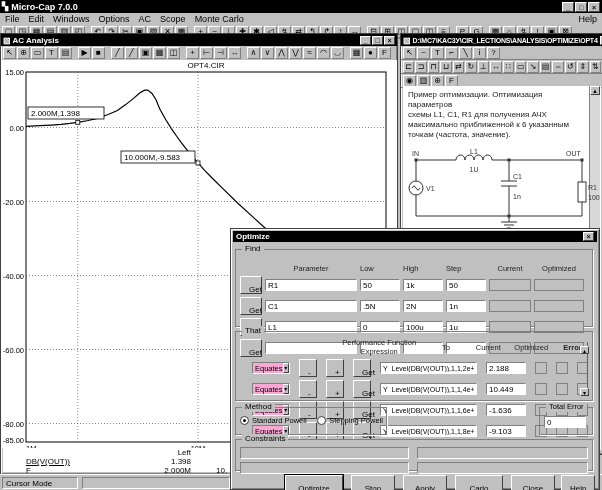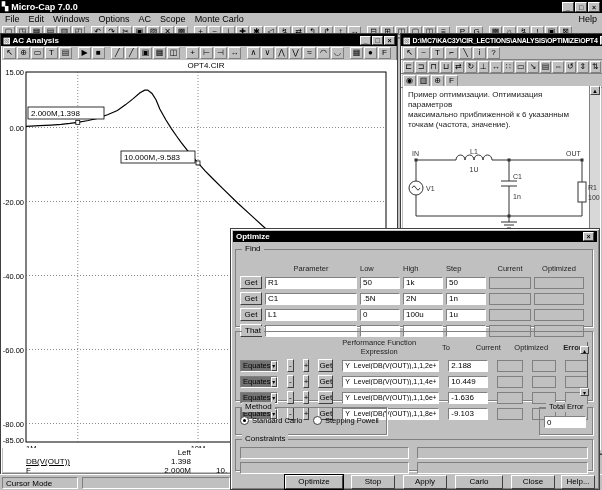--- a/index.html
+++ b/index.html
@@ -52,26 +52,26 @@
   .group{position:absolute;border:1px solid #808080;box-shadow:1px 1px 0 #fff;padding:2px 4px;box-sizing:border-box;}
   .legend{position:absolute;top:-6px;left:6px;background:#c0c0c0;padding:0 3px;font-size:8px;line-height:10px;}
   .frow,.trow{display:flex;gap:3px;align-items:center;margin-top:3px;}
   .trow{gap:9px;}
   .hdr{margin-top:12px;font-size:7.5px;color:#222;}
   .hdr span{display:inline-block;text-align:center;}
   .field{background:#fff;border:1px solid;border-color:#808080 #fff #fff #808080;height:12px;
          font-size:8px;padding:0 2px;box-sizing:border-box;font-family:"Liberation Sans",sans-serif;}
   .ffield{background:#c0c0c0;border:1px solid #808080;height:12px;box-sizing:border-box;}
   .btn{background:#c0c0c0;border:1px solid;border-color:#fff #404040 #404040 #fff;font-size:8px;
-       height:13px;line-height:10px;padding:0;box-sizing:border-box;font-family:"Liberation Sans",sans-serif;cursor:default;}
+       height:13px;line-height:10px;padding:8px;box-sizing:border-box;font-family:"Liberation Sans",sans-serif;cursor:default;}
   .c-get{width:22px;}.c-param{width:92px;}.c-low{width:40px;}.c-high{width:40px;}.c-step{width:40px;}
   .c-cur{width:42px;}.c-opt{width:50px;}
   .c-combo{width:38px;}.c-m{width:10px;}.c-p{width:10px;}.c-get2{width:18px;}
   .c-expr{width:102px;font-size:7px;}.c-to{width:40px;}.c-cur2{width:42px;}.c-opt2{width:40px;}.c-err{width:38px;font-weight:bold;}
-  .combo{display:flex;align-items:center;background:#737373;border:1px solid;border-color:#808080 #fff #fff #808080;height:12px;box-sizing:border-box;}
+  .combo{display:flex;align-items:center;background:#f9a8d4;border:1px solid;border-color:#808080 #fff #fff #808080;height:12px;box-sizing:border-box;margin-left:12px;}
   .combo-text{flex:1;font-size:7.5px;padding-left:2px;}
   .combo-arrow{width:9px;height:10px;background:#c0c0c0;border:1px solid;border-color:#fff #404040 #404040 #fff;
                font-size:6px;line-height:9px;text-align:center;box-sizing:border-box;}
   .dlg-btn{position:absolute;top:246px;height:14px;}
   .btn-default{box-shadow:0 0 0 1px #000;}
   .radio-row{display:inline-flex;align-items:center;gap:3px;font-size:7.5px;margin-right:8px;}
   .radio{width:9px;height:9px;border-radius:50%;background:#fff;border:1px solid #404040;position:relative;display:inline-block;box-sizing:border-box;}
   .radio.sel::after{content:"";position:absolute;left:2px;top:2px;width:3px;height:3px;border-radius:50%;background:#000;}
   .cfield{height:10px;background:#c0c0c0;border:1px solid;border-color:#808080 #fff #fff #808080;}
   .that-scroll{position:absolute;right:3px;top:14px;bottom:4px;width:9px;}
@@ -294,20 +294,21 @@
         <span class="tbtn">▥</span>
         <span class="tbtn">⊕</span>
         <span class="tbtn">F</span>
       </div>
     <div class="cir-client" style="top:52px;height:364px;"></div>
     <div class="vscroll">
         <div class="sarr">▲</div>
       </div>
     <div class="cir-desc">
         <div class="desc-line">Пример оптимизации. Оптимизация параметров</div>
+        <div class="desc-line">схемы L1, C1, R1 для получения АЧХ</div>
         <div class="desc-line">максимально приближенной к 6 указанным</div>
         <div class="desc-line">точкам  (частота, значение).</div>
       </div>
 
     <svg id="schematic" width="198" height="90" viewBox="0 0 198 90">
       <g stroke="#333" stroke-width="1" fill="none">
         <line x1="12" y1="14" x2="52" y2="14"></line>
         <path d="M52,14 a4.5,5 0 0 1 9,0 a4.5,5 0 0 1 9,0 a4.5,5 0 0 1 9,0 a4.5,5 0 0 1 9,0"></path>
         <line x1="88" y1="14" x2="178" y2="14"></line>
         <line x1="12" y1="14" x2="12" y2="35"></line>
@@ -480,21 +481,21 @@
         <div class="sarr" style="top:0;">▴</div>
         <div class="sarr" style="bottom:0;">▾</div>
       </div>
     </div>
 
     <div class="group" style="left:4px;top:178px;width:152px;height:28px;">
       <span class="legend">Method</span>
       <div style="margin-top:6px;white-space:nowrap;">
         <label class="radio-row">
           <span class="radio sel" id="radio-0"></span>
-          <span>Standard Carlo</span>
+          <span>Standard Powell</span>
         </label>
         <label class="radio-row">
           <span class="radio" id="radio-1"></span>
           <span>Stepping Powell</span>
         </label>
       </div>
     </div>
 
     <div class="group" style="left:308px;top:178px;width:54px;height:28px;">
       <span class="legend" style="font-size:7.5px;">Total Error</span>

